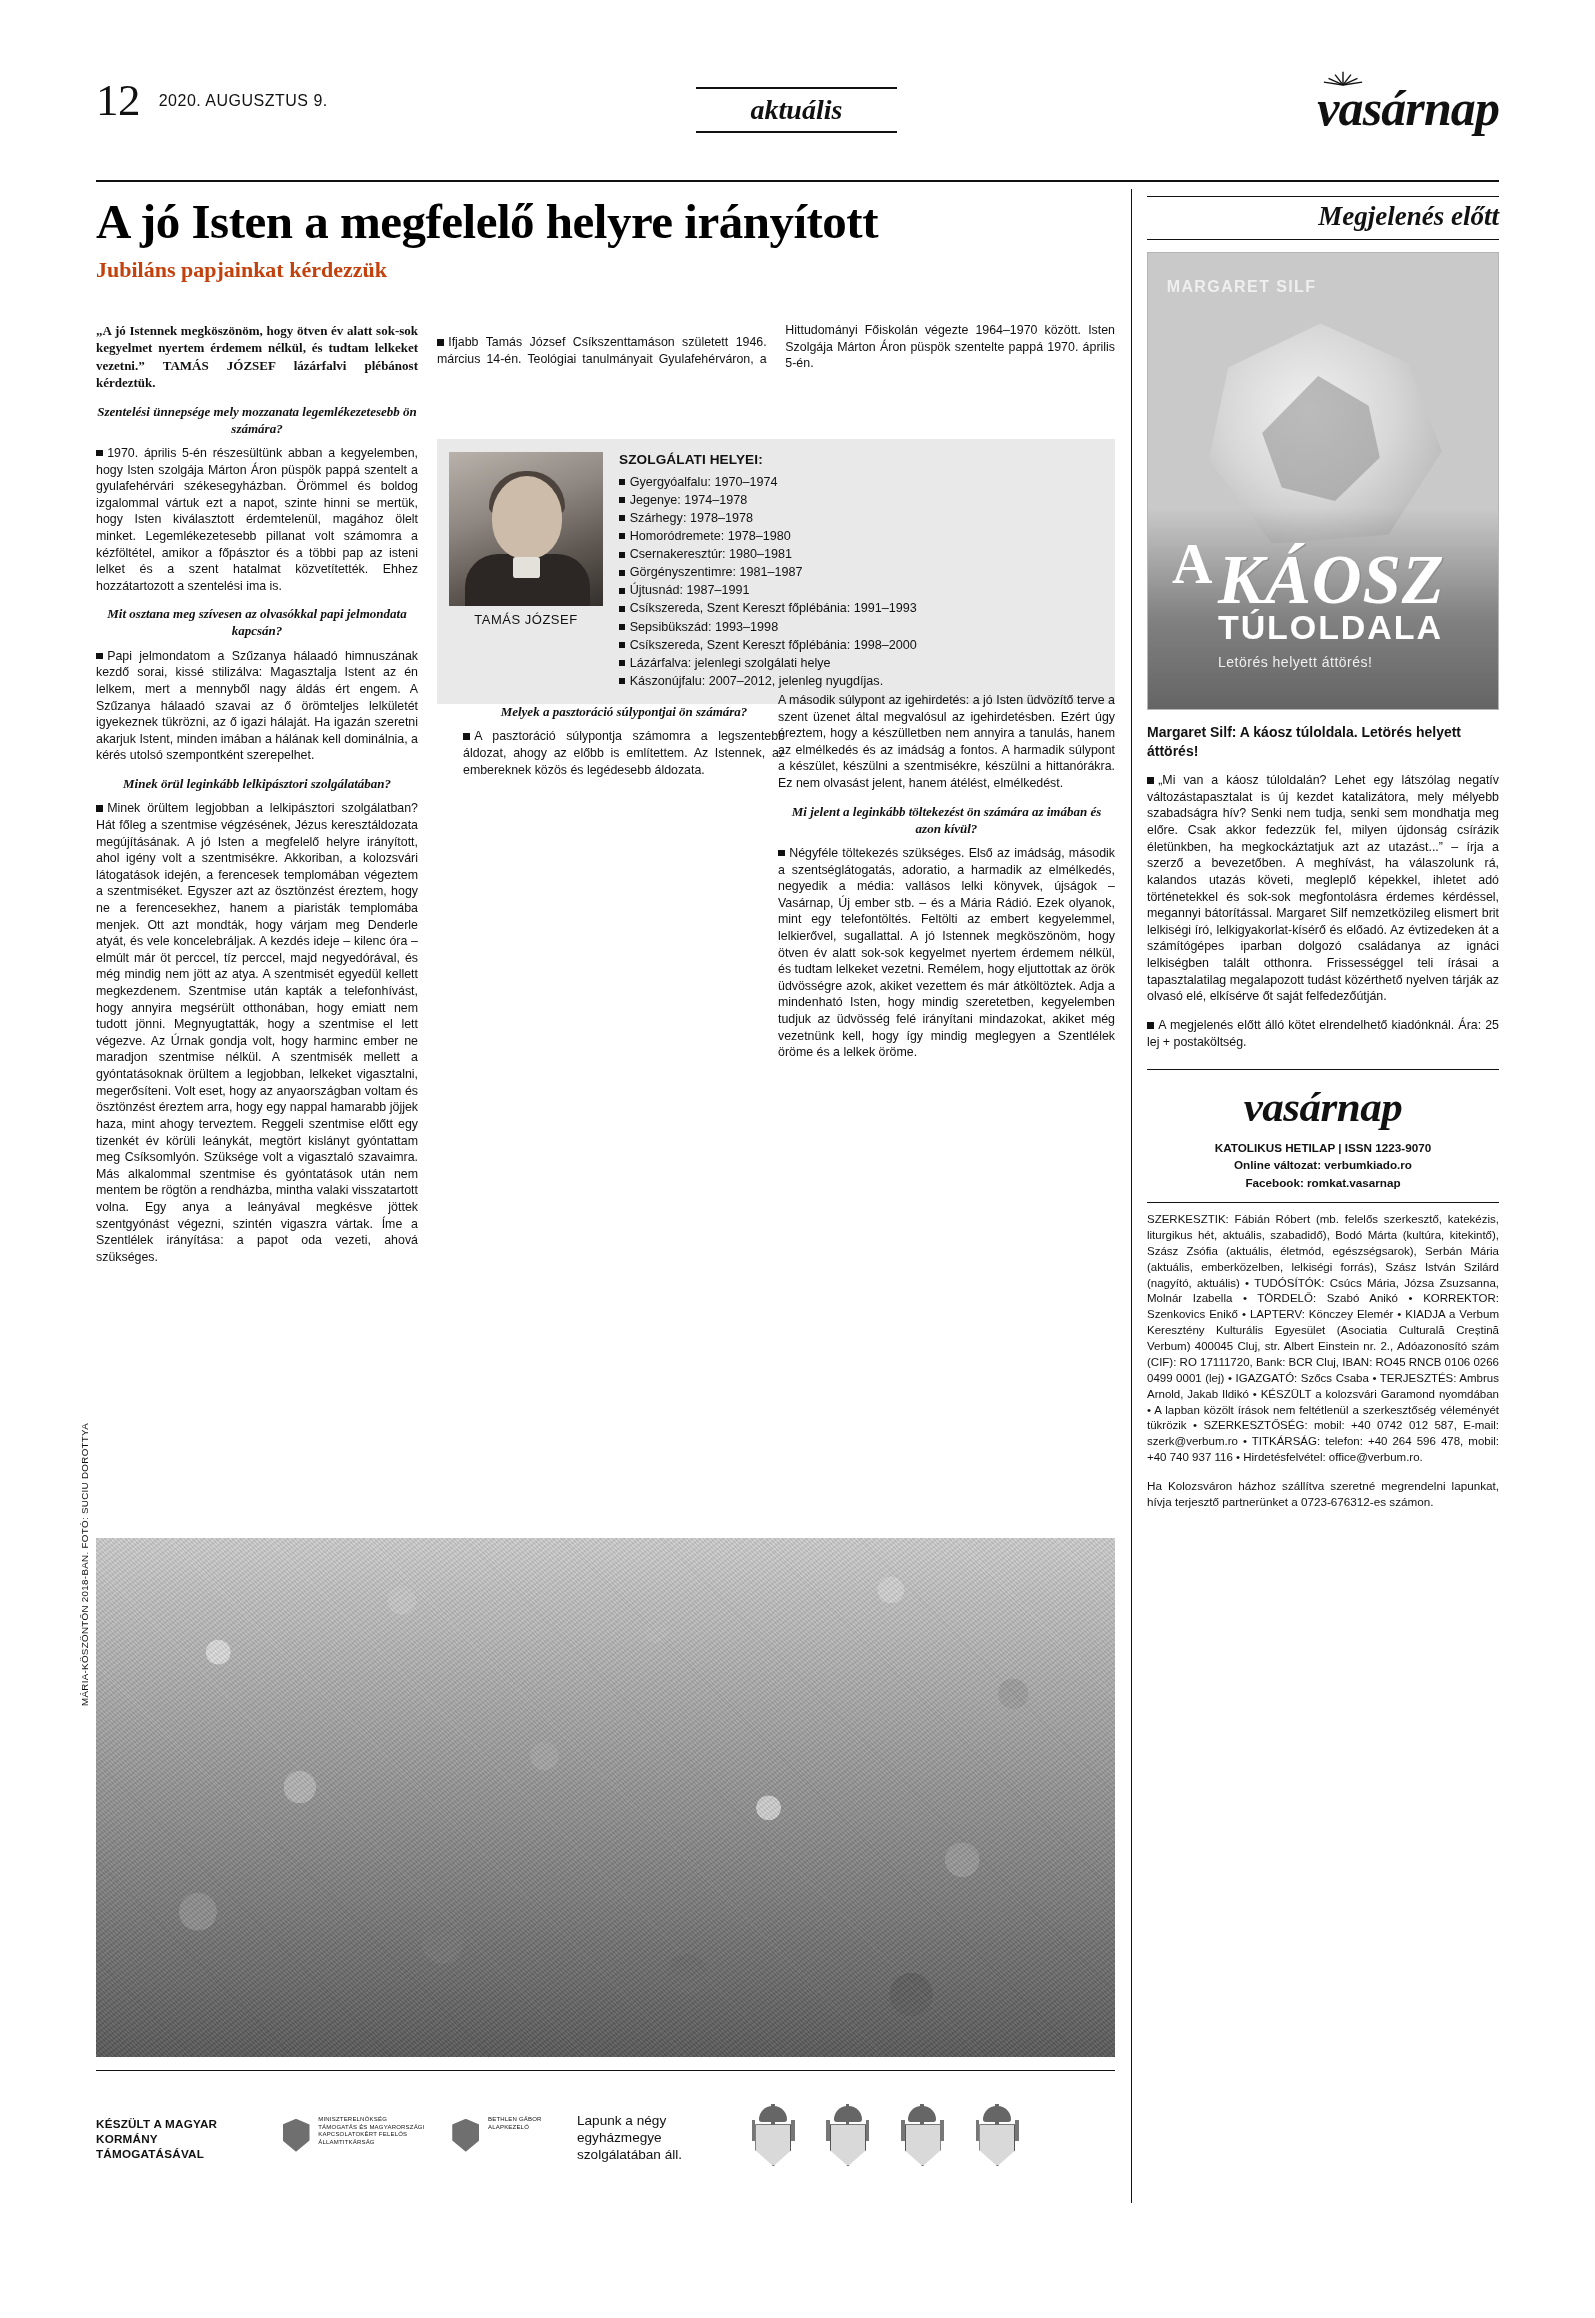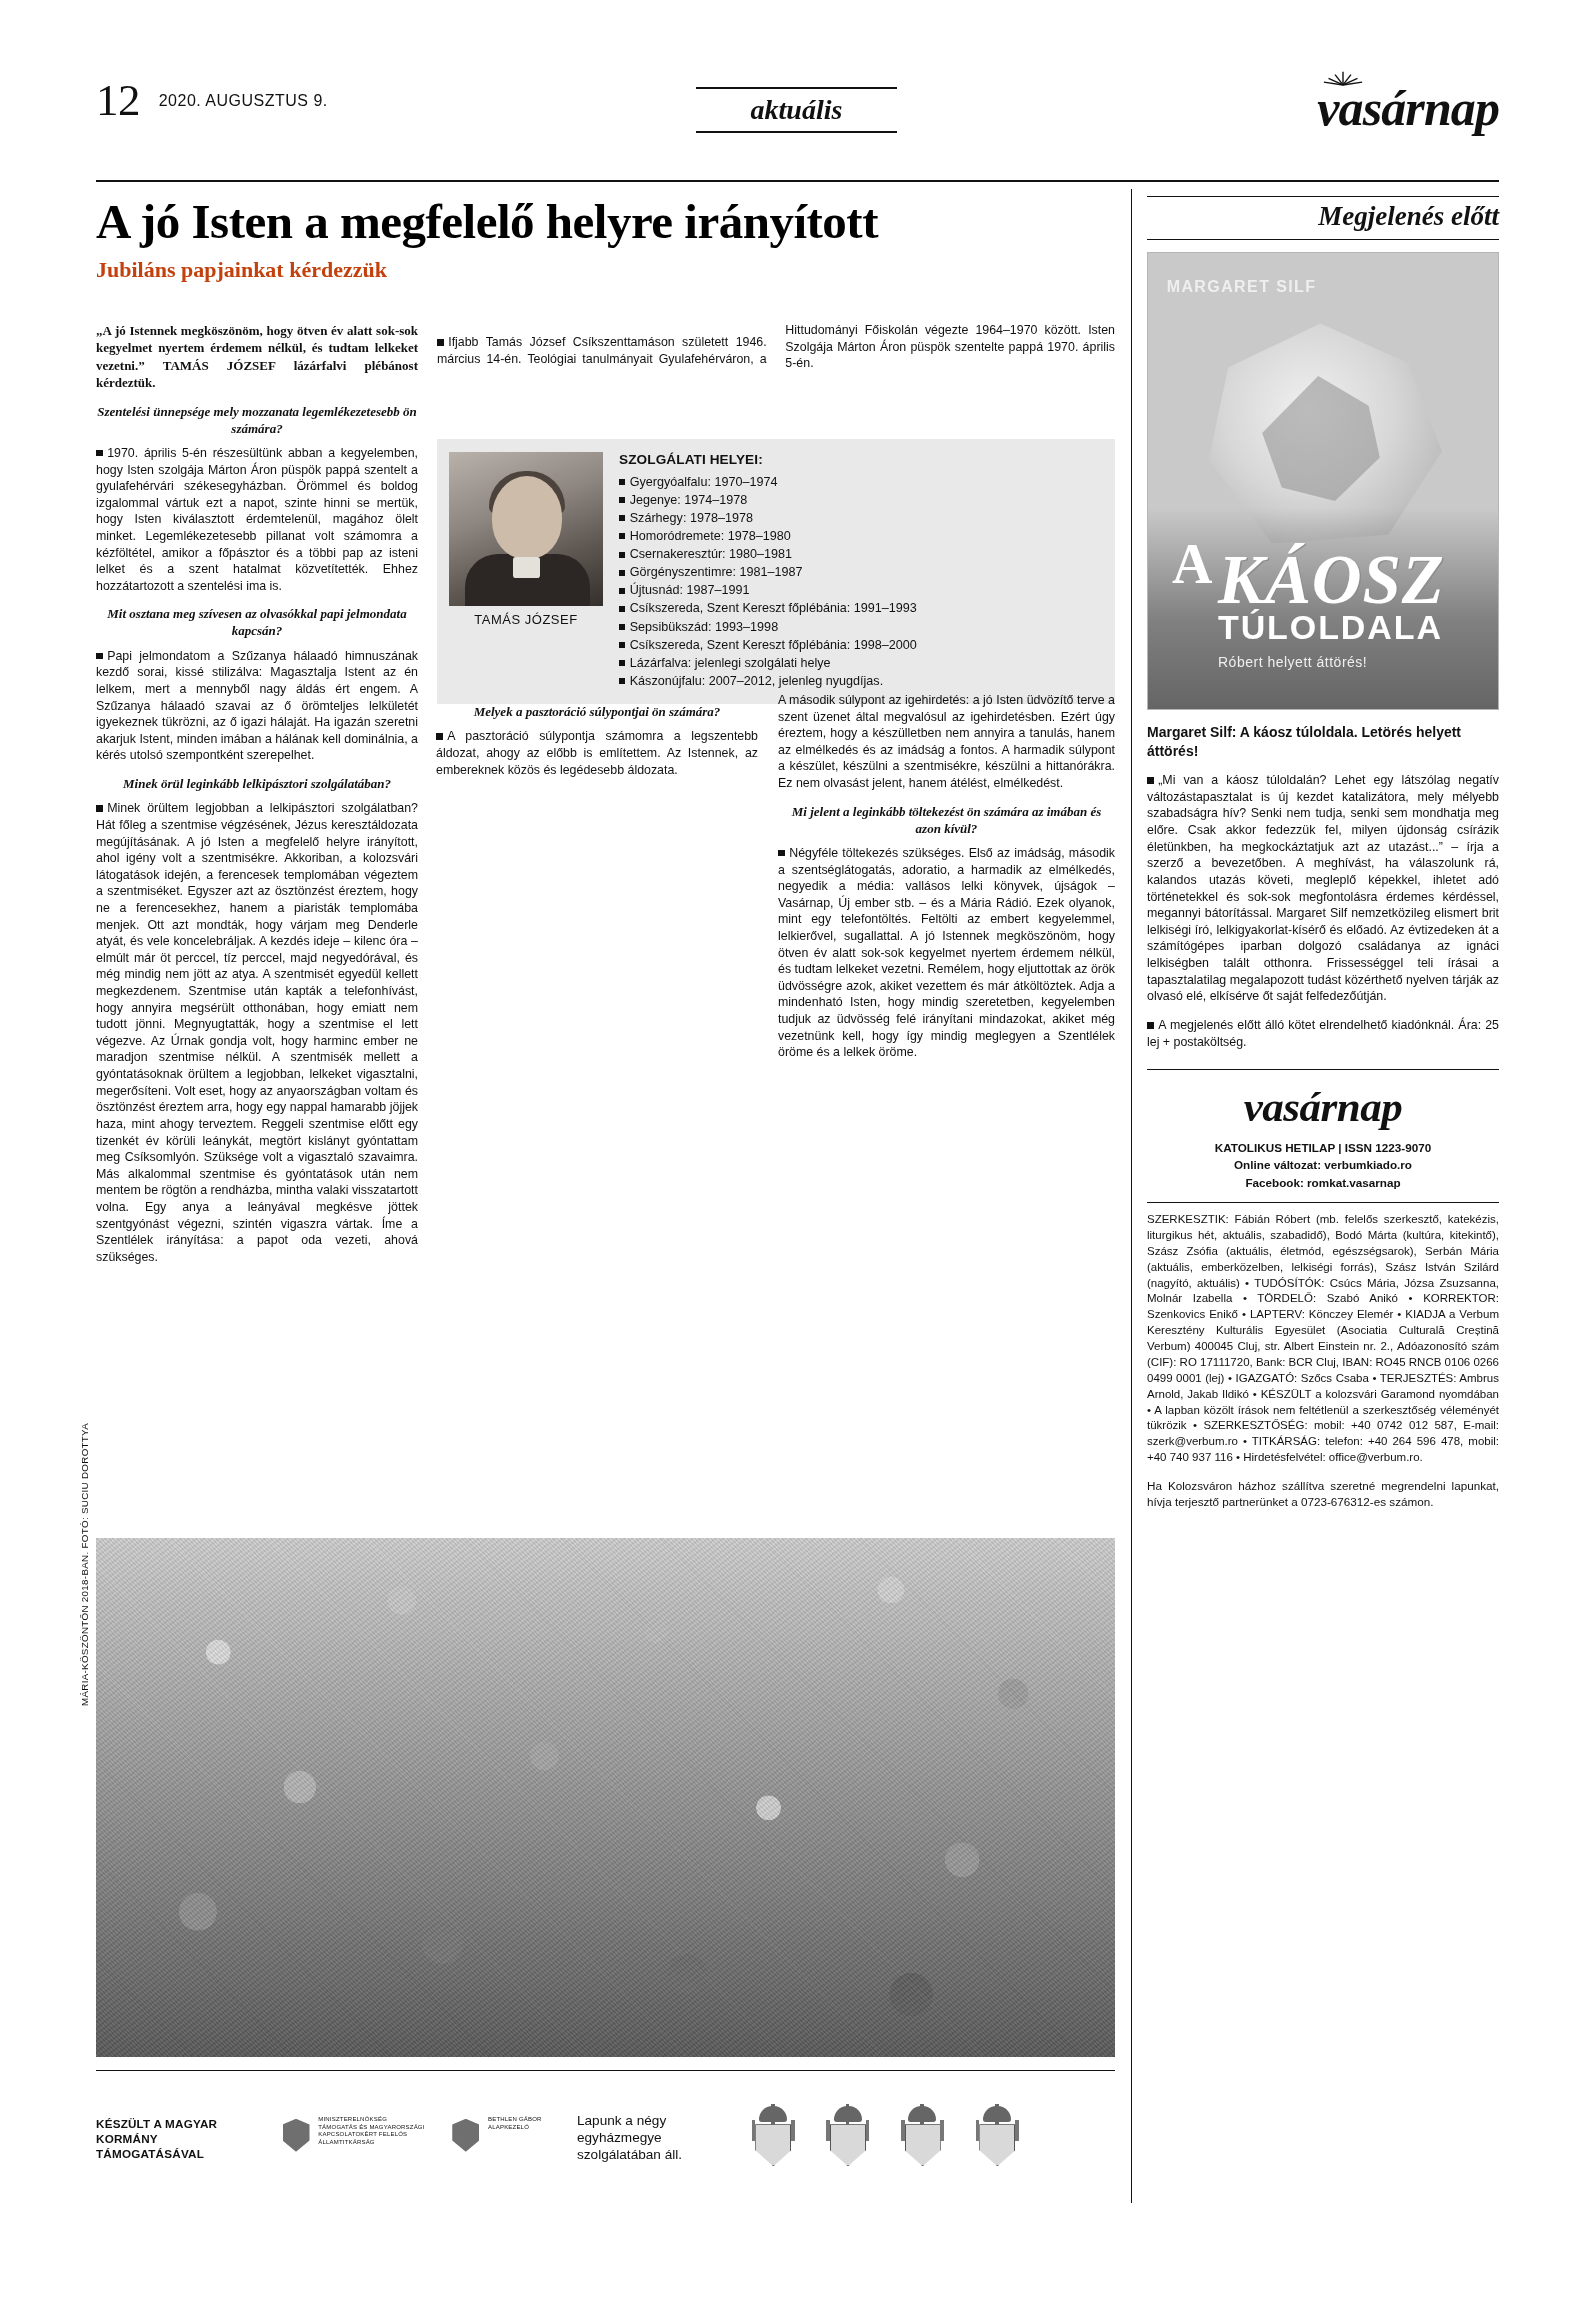--- a/index.html
+++ b/index.html
@@ -138,21 +138,21 @@
   .bullet::before {
     content: "";
     display:inline-block;
     width: 6.5px; height: 6.5px;
     background:#111;
     margin-right: 4.7px;
     vertical-align: 0.5px;
   }
 
   .col1 { left: 96px; top: 322px; width: 322px; }
-  .col2 { left: 436px; top: 692px; width: 322px; }
+  .col2 { left: 463px; top: 692px; width: 322px; }
   .col3 { left: 778px; top: 692px; width: 337px; }
 
   
   .intro-box {
     position:absolute;
     left: 437px; top: 322px;
     width: 678px;
     font-size: 12.4px;
     line-height: 1.34;
     text-align: justify;
@@ -537,21 +537,21 @@
     <div class="side-rule"></div>
 
     <div class="book-cover">
       <div class="ghost"></div>
       <div class="ghost2"></div>
       <div class="fade"></div>
       <div class="author">MARGARET SILF</div>
       <div class="a-letter">A</div>
       <div class="kaosz">KÁOSZ</div>
       <div class="tuloldala">TÚLOLDALA</div>
-      <div class="subtitle-strip">Róbert helyett áttörés!</div>
+      <div class="subtitle-strip">Letörés helyett áttörés!</div>
     </div>
 
     <div class="book-title">Margaret Silf: A káosz túloldala. Letörés helyett áttörés!</div>
 
     <div class="side-body">
       <p class="bullet">„Mi van a káosz túloldalán? Lehet egy látszólag negatív változástapasztalat is új kezdet katalizátora, mely mélyebb szabadságra hív? Senki nem tudja, senki sem mondhatja meg előre. Csak akkor fedezzük fel, milyen újdonság csírázik életünkben, ha megkockáztatjuk azt az utazást...” – írja a szerző a bevezetőben. A meghívást, ha válaszolunk rá, kalandos utazás követi, megleplő képekkel, ihletet adó történetekkel és sok-sok megfontolásra érdemes kérdéssel, megannyi bátorítással. Margaret Silf nemzetközileg elismert brit lelkiségi író, lelkigyakorlat-kísérő és előadó. Az évtizedeken át a számítógépes iparban dolgozó családanya az ignáci lelkiségben talált otthonra. Frissességgel teli írásai a tapasztalatilag megalapozott tudást közérthető nyelven tárják az olvasó elé, elkísérve őt saját felfedezőútján.</p>
       <p class="bullet">A megjelenés előtt álló kötet elrendelhető kiadónknál. Ára: 25 lej + postaköltség.</p>
     </div>
 
     <div class="colophon">

